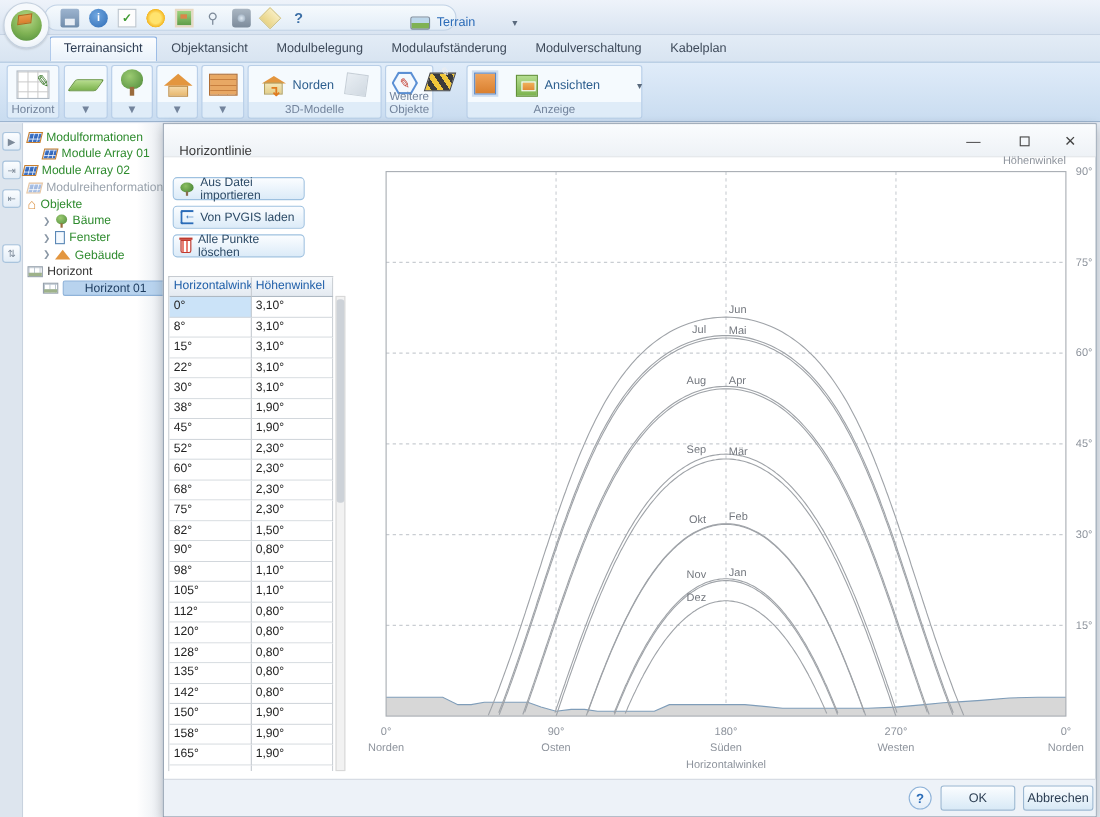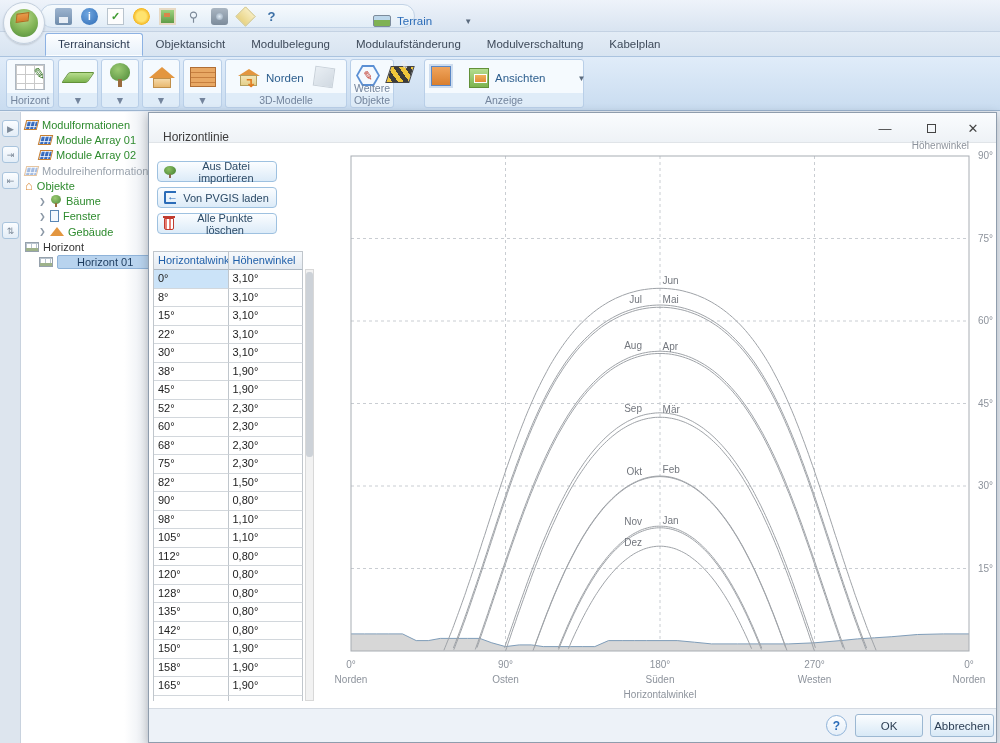--- a/index.html
+++ b/index.html
@@ -147,21 +147,21 @@
   .dlg-title { position:absolute; left:0; top:0; right:0; height:30px; background:linear-gradient(#fafcfe,#eef2f6);
     border-bottom:1px solid #e0e4e8; }
   .dlg-title .txt { position:absolute; left:14px; top:17px; font-size:12px; color:#3c3c3c; }
   .win-btn { position:absolute; top:5px; width:30px; height:20px; display:flex; align-items:center;
     justify-content:center; color:#444; font-size:13px; cursor:default; }
   .wb-min { right:96px; } .wb-max { right:50px; } .wb-close { right:8px; }
   .wb-max .sq { width:9px; height:9px; border:1.5px solid #444; }
   .dlg-btn { position:absolute; left:8px; width:120px; height:21px; display:flex; align-items:center; gap:6px;
     padding:0 6px; background:linear-gradient(#fbfdff,#dcebf8); border:1px solid #9ec1e0; border-radius:4px;
     font-size:11px; color:#2c4a66; cursor:default; }
-  .dlg-btn .t { flex:1; text-align:center; }
+  .dlg-btn .t { flex:1; }
   .ic-tree { position:relative; width:12px; height:12px; flex:0 0 auto; }
   .ic-tree::before { content:""; position:absolute; left:0; top:0; width:12px; height:9px; border-radius:50%;
     background:radial-gradient(circle at 40% 35%, #8cc063, #3f7d2e); }
   .ic-tree::after { content:""; position:absolute; left:5px; top:8px; width:2px; height:4px; background:#8a6b50; }
   .ic-pvgis { position:relative; width:12px; height:13px; border:2px solid #2b6cb8; border-right:none;
     border-radius:2px 0 0 2px; flex:0 0 auto; }
   .ic-pvgis::after { content:"←"; position:absolute; left:1px; top:-3px; color:#2b6cb8; font-weight:bold; font-size:11px; }
   .ic-trash { position:relative; width:10px; height:12px; border:1px solid #c03a2e; border-radius:0 0 2px 2px;
     background:linear-gradient(90deg,#e87f74 0 2px,#fff 2px 4px,#e87f74 4px 6px,#fff 6px 8px,#e87f74 8px); flex:0 0 auto; }
   .ic-trash::before { content:""; position:absolute; left:-2px; top:-3px; width:12px; height:2px; background:#c03a2e; }
@@ -320,21 +320,21 @@
 
 <div class="tree-panel" id="treepanel">
     <div class="tree-item" style="padding-left: 4px;">
       <span class="ti ti-solar"></span>
       <span class="lab c-green">Modulformationen</span>
     </div>
     <div class="tree-item" style="padding-left: 18px;">
       <span class="ti ti-solar"></span>
       <span class="lab c-green">Module Array 01</span>
     </div>
-    <div class="tree-item" style="padding-left: 18px;">
+    <div class="tree-item" style="">
       <span class="ti ti-solar"></span>
       <span class="lab c-green">Module Array 02</span>
     </div>
     <div class="tree-item" style="padding-left: 4px;">
       <span class="ti ti-solar faded"></span>
       <span class="lab c-gray">Modulreihenformationen</span>
     </div>
     <div class="tree-item" style="padding-left: 4px;">
       <span class="ti ti-house">⌂</span>
       <span class="lab c-green">Objekte</span>

